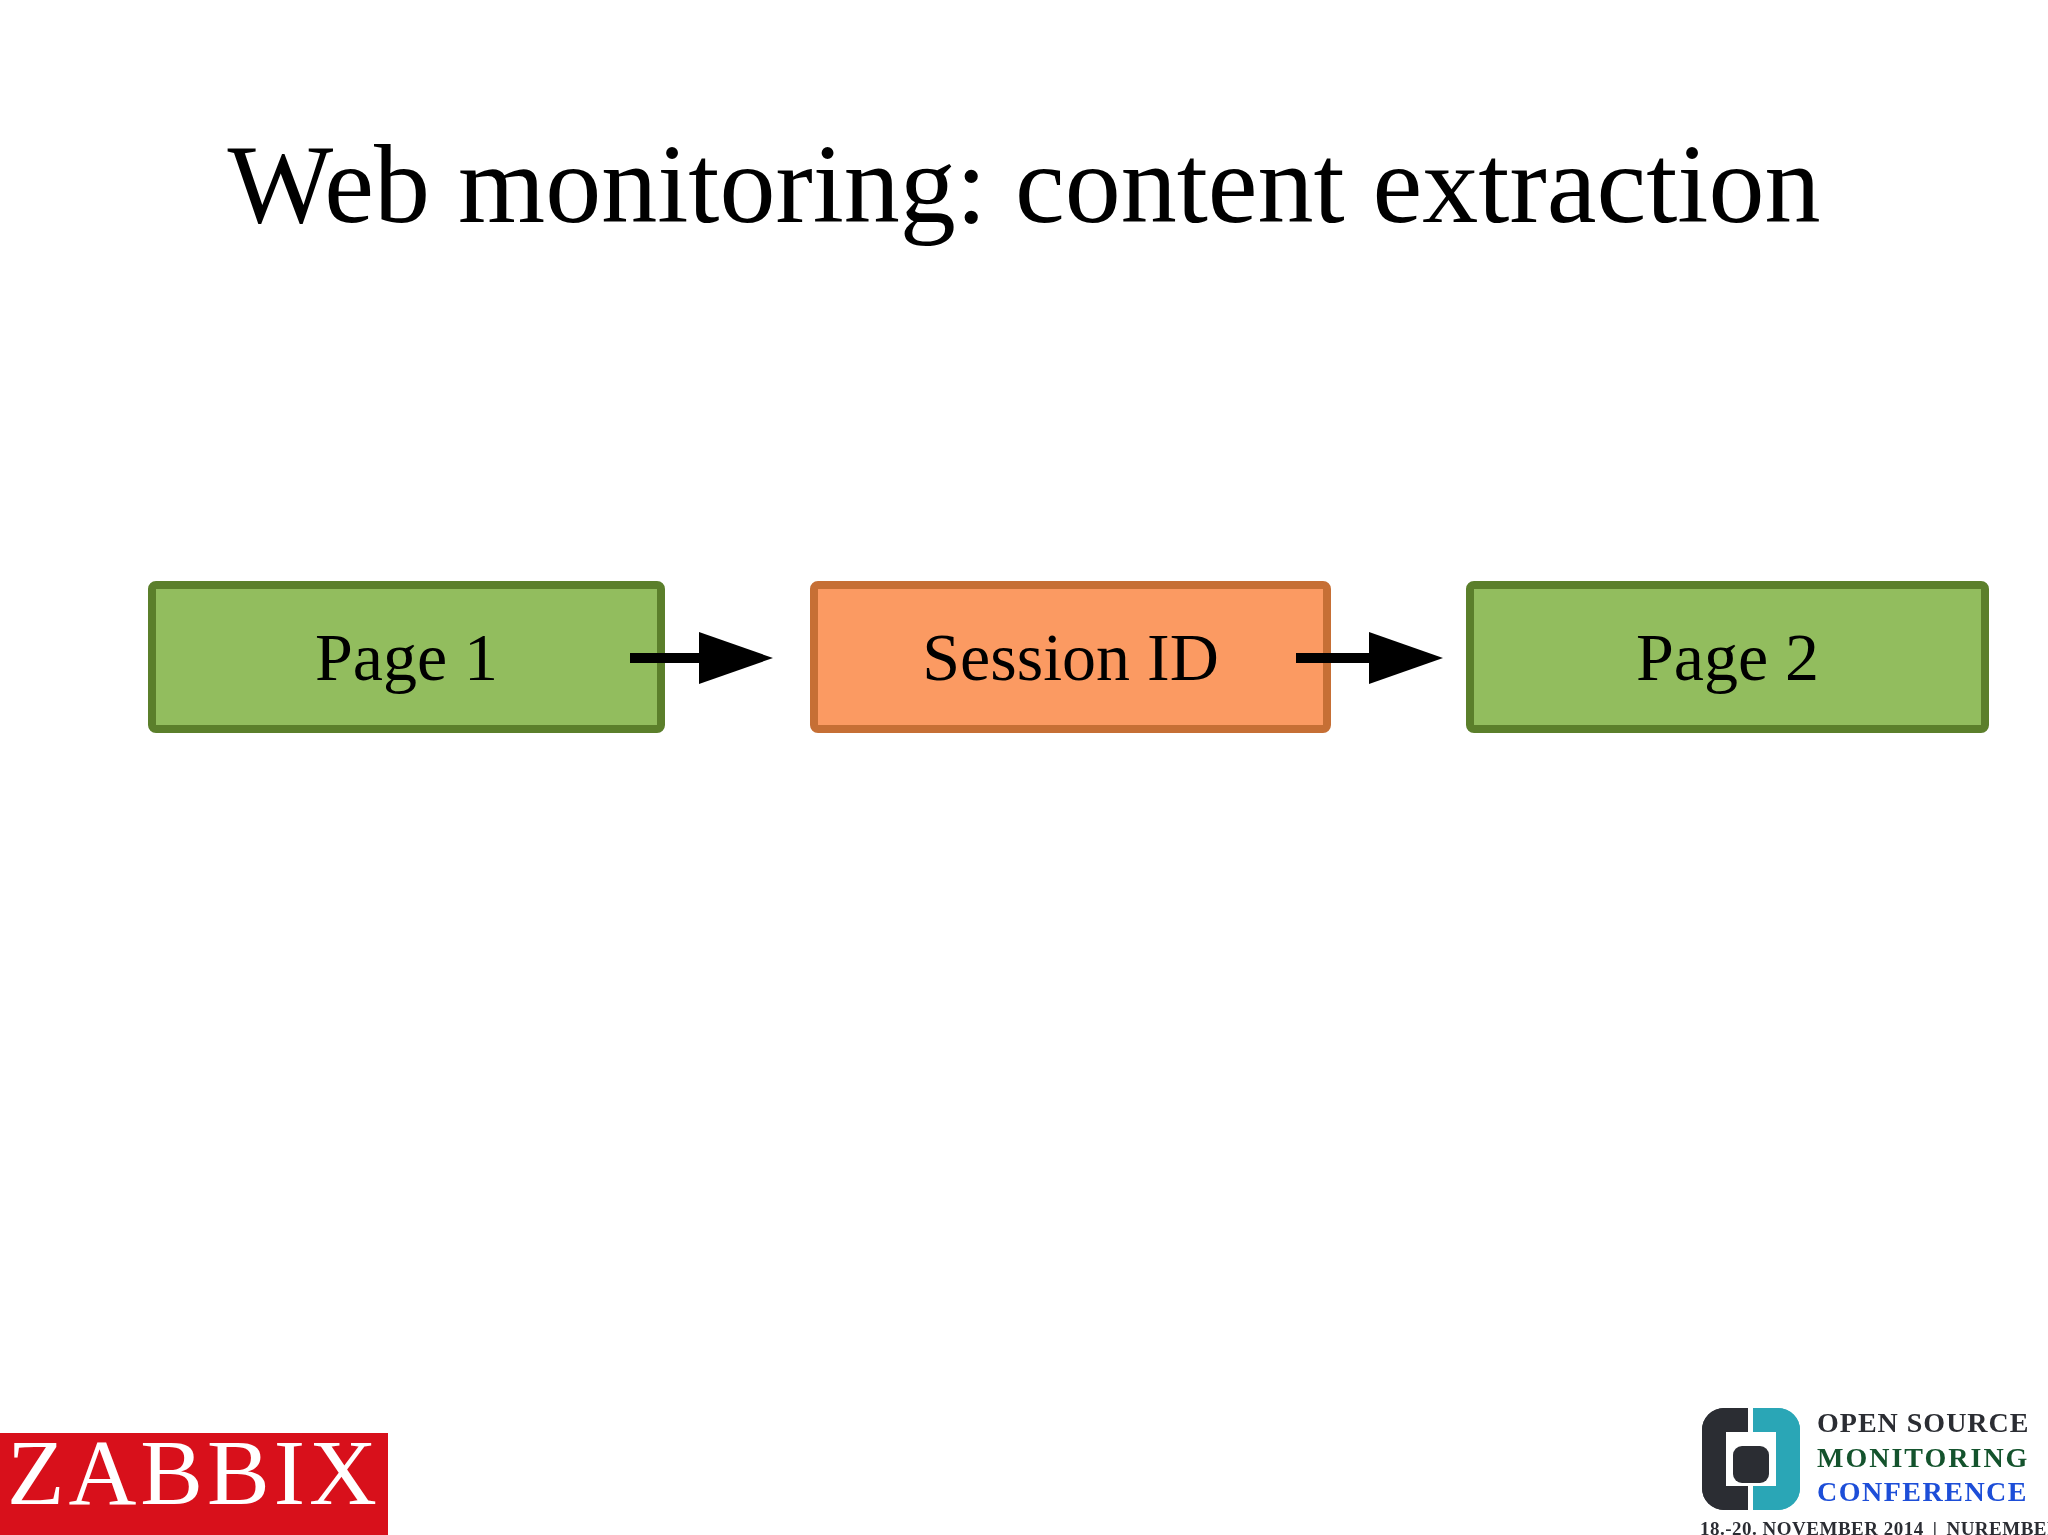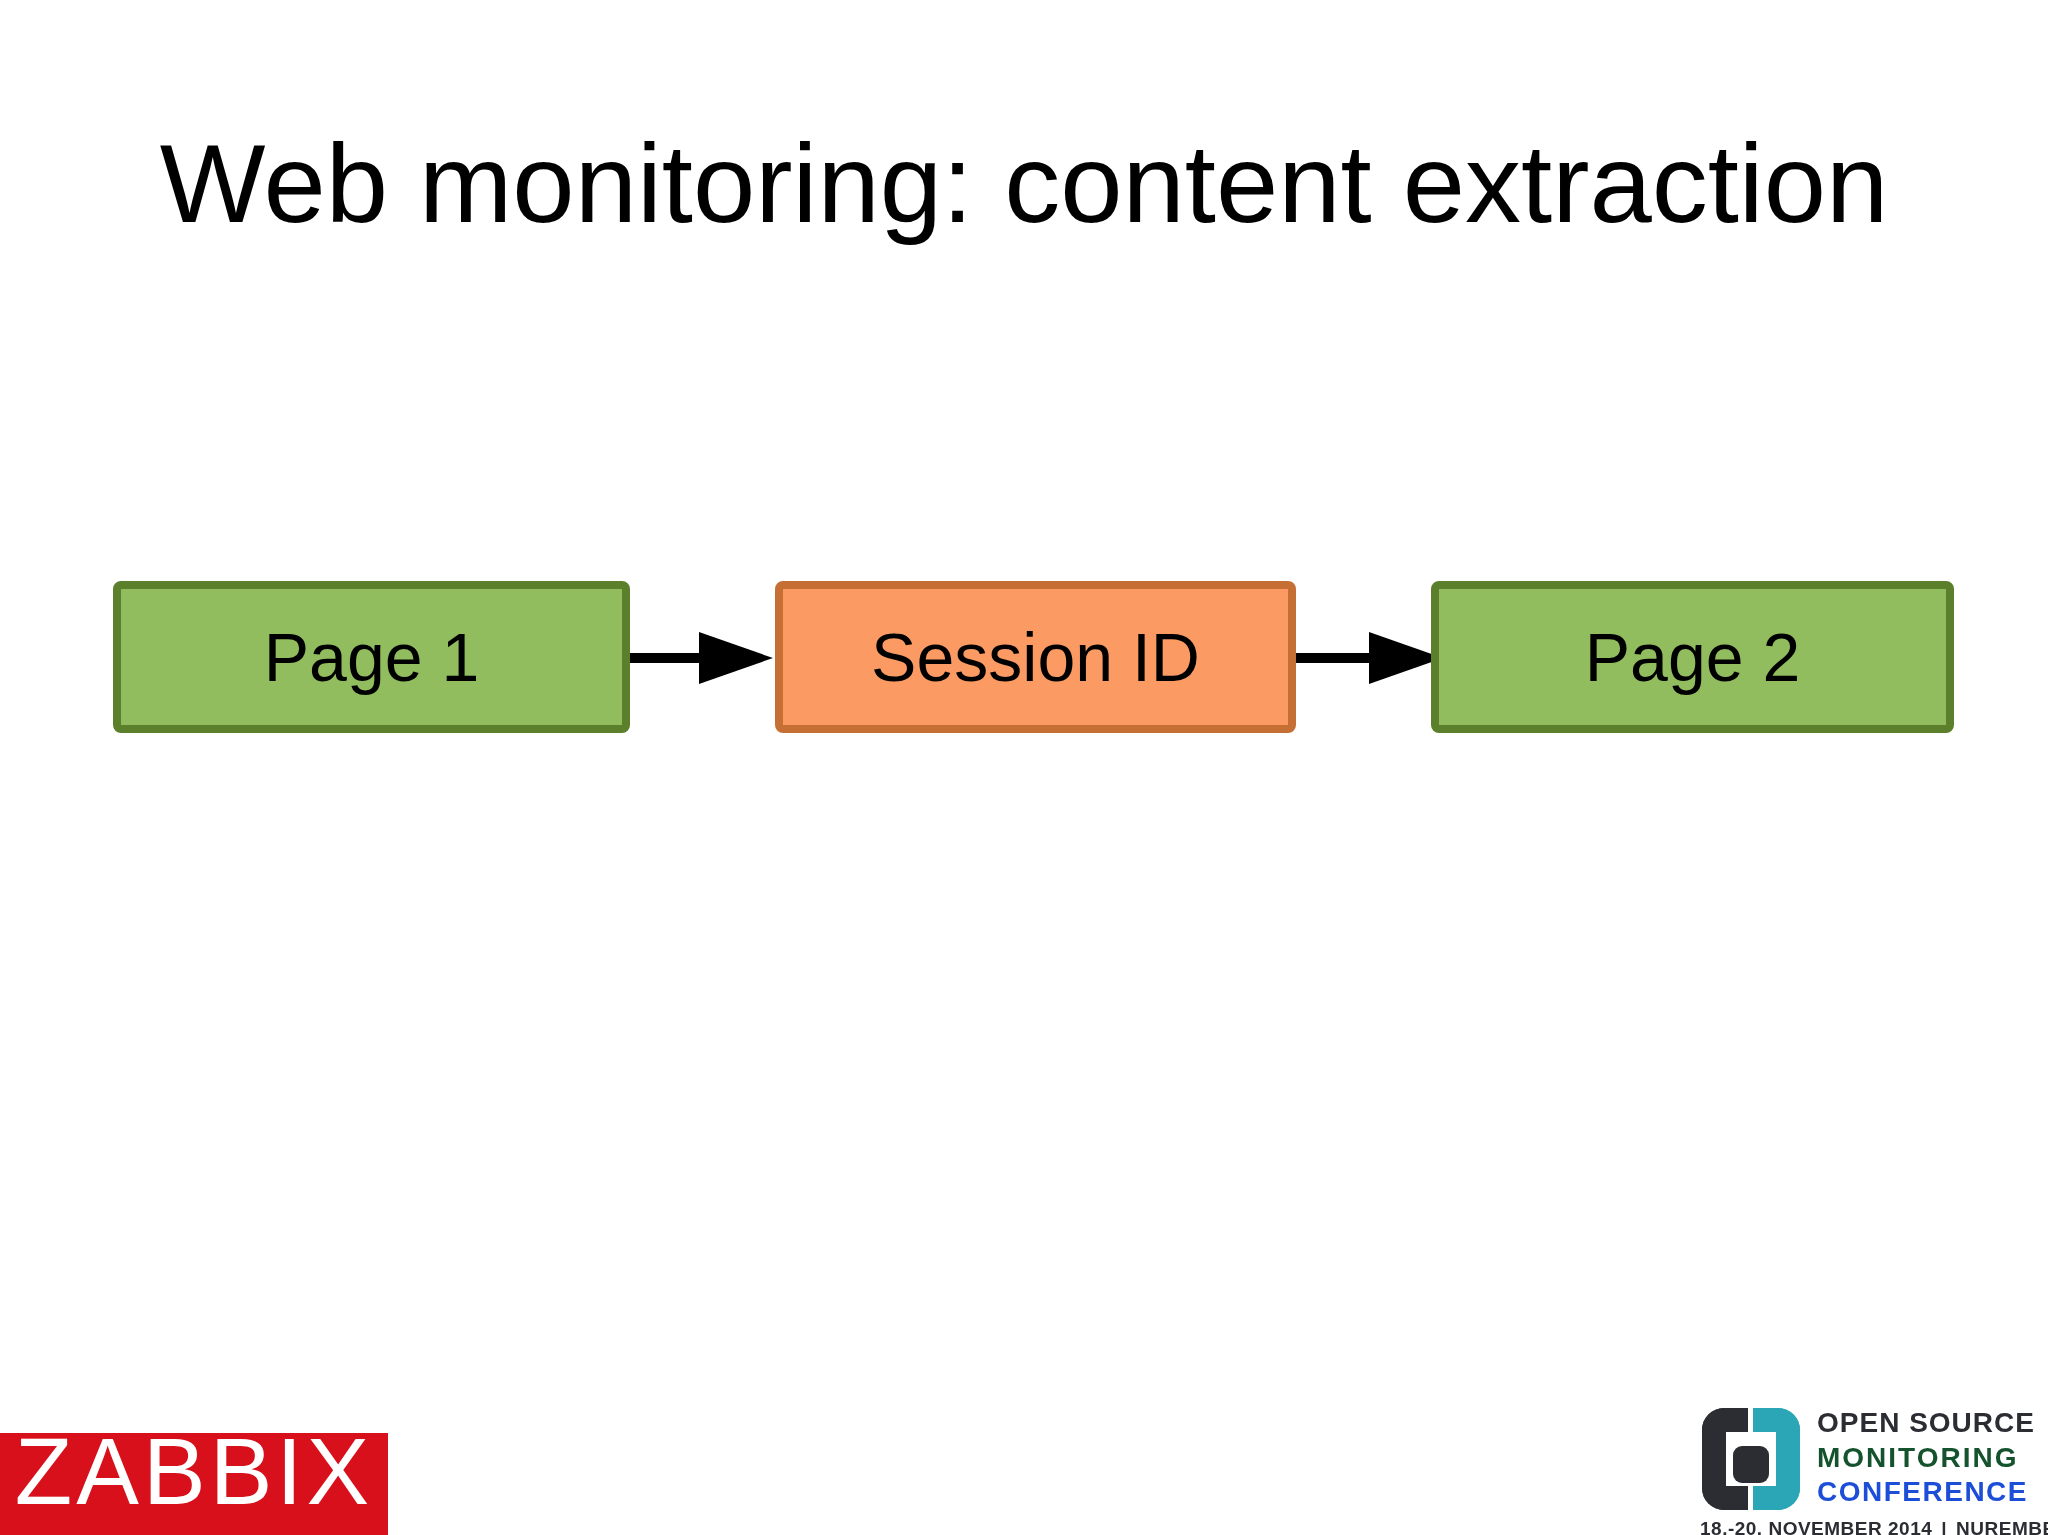--- a/index.html
+++ b/index.html
@@ -1,35 +1,35 @@
 <!DOCTYPE html>
 <html><head>
 <meta charset="utf-8">
 <style>
   html,body{margin:0;padding:0;background:#fff;}
   .slide{
     position:relative;
     width:2048px;height:1535px;
     background:#ffffff;
     overflow:hidden;
-    font-family:Liberation Sans, sans-serif;
+    font-family:Liberation Serif, serif;
   }
   
   .title{
     position:absolute;top:117px;left:0;width:100%;
     margin:0;text-align:center;
     font-size:112px;line-height:1.2;font-weight:400;color:#000;
     letter-spacing:0px;white-space:nowrap;
   }
   
   .node{
     position:absolute;top:581px;height:152px;
     box-sizing:border-box;border:8px solid;border-radius:8px;
     display:flex;align-items:center;justify-content:center;
-    font-size:68px;color:#000;
+    font-size:68px;color:#000;margin-left:35px;
   }
   .node-page1{left:113px;width:517px;background:#92BD5E;border-color:#5B7F2B;}
   .node-session{left:775px;width:521px;background:#FB9A62;border-color:#C66F35;}
   .node-page2{left:1431px;width:523px;background:#92BD5E;border-color:#5B7F2B;}
   
   .arrow{position:absolute;top:632px;height:52px;}
   .arrow-1{left:630px;width:143px;}
   .arrow-2{left:1296px;width:147px;}
   .arrow .shaft{position:absolute;left:0;right:70px;top:21px;height:10px;background:#000;}
   .arrow .head{

